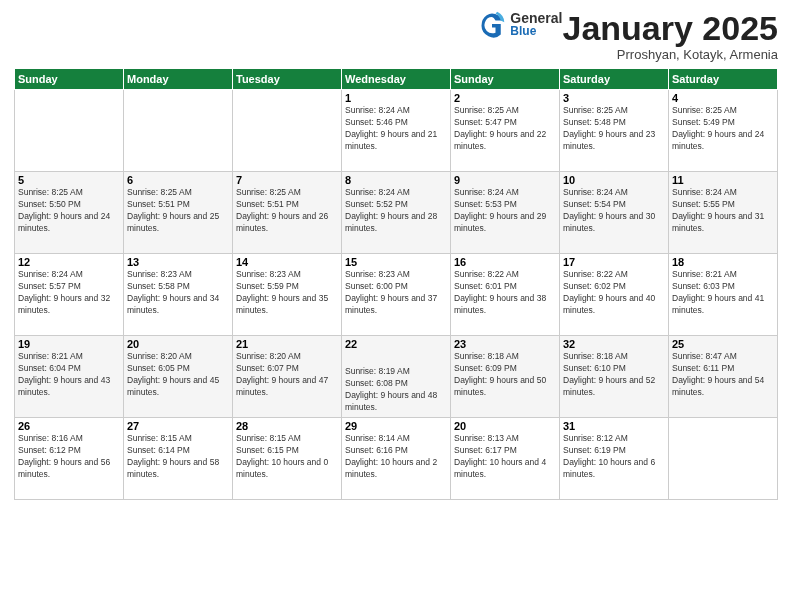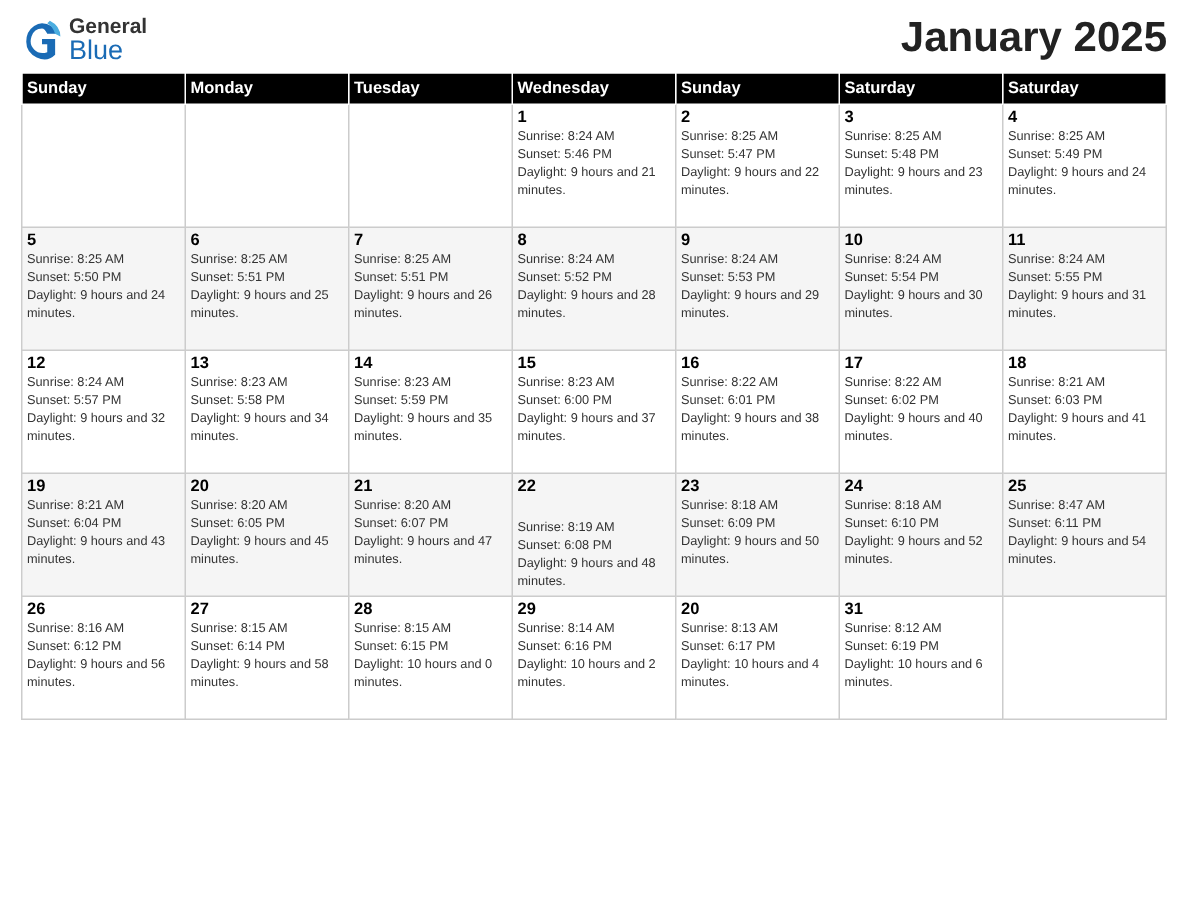--- a/index.html
+++ b/index.html
@@ -10,68 +10,68 @@
       height: 612px;
       overflow: hidden;
     }
     .container {
       width: 792px;
       height: 612px;
       padding: 10px 14px 8px 14px;
     }
     .header {
       display: flex;
-      justify-content: space-between;
+      justify-content: flex-end;
       align-items: flex-start;
       margin-bottom: 6px;
     }
     .logo {
       display: flex;
       align-items: center;
       gap: 4px;
     }
     .logo-text {
       display: flex;
       flex-direction: column;
       line-height: 1;
     }
     .logo-general {
       font-size: 14px;
       font-weight: bold;
       color: #333;
     }
     .logo-blue {
-      font-size: 18px;
-      font-weight: normal;
+      font-size: 12px;
+      font-weight: bold;
       color: #1a6bb5;
     }
     .logo-icon {
       width: 28px;
       height: 28px;
     }
     .title-block {
       text-align: right;
     }
     .cal-title {
-      font-size: 28px;
+      font-size: 34px;
       font-weight: bold;
       color: #222;
       line-height: 1.1;
     }
     .cal-subtitle {
       font-size: 13px;
       color: #444;
     }
     table {
       width: 100%;
       border-collapse: collapse;
       table-layout: fixed;
     }
     thead tr th {
-      background: #000000;
+      background: #15803d;
       color: #fff;
       font-size: 11px;
       font-weight: bold;
       padding: 4px 3px;
       text-align: left;
       border: 1px solid #fff;
     }
     tbody tr td {
       vertical-align: top;
       border: 1px solid #ccc;
@@ -109,20 +109,21 @@
         <path d="M16 4 Q24 4 28 12 L20 12 Q18 8 16 8 Q10 8 8 14 Q6 20 10 24 Q14 28 20 26 L20 20 L16 20 L16 16 L26 16 L26 28 Q20 34 12 30 Q4 26 4 18 Q4 10 10 6 Q13 4 16 4Z" fill="#1a6bb5"></path>
         <path d="M22 2 Q30 6 30 14 L26 12 Q24 6 20 4Z" fill="#4aade0"></path>
       </svg>
       <div class="logo-text">
         <span class="logo-general">General</span>
         <span class="logo-blue">Blue</span>
       </div>
     </div>
     <div class="title-block">
       <div class="cal-title">January 2025</div>
+      <div class="cal-subtitle">Prroshyan, Kotayk, Armenia</div>
     </div>
   </div>
 
   <table>
     <thead>
       <tr>
         <th>Sunday</th>
         <th>Monday</th>
         <th>Tuesday</th>
         <th>Wednesday</th>
@@ -274,21 +275,21 @@
 Sunset: 6:08 PM
 Daylight: 9 hours and 48 minutes.</div>
           </td>
           <td>
             <div class="day-num">23</div>
             <div class="day-info" style="white-space: pre-line;">Sunrise: 8:18 AM
 Sunset: 6:09 PM
 Daylight: 9 hours and 50 minutes.</div>
           </td>
           <td>
-            <div class="day-num">24</div>
+            <div class="day-num">32</div>
             <div class="day-info" style="white-space: pre-line;">Sunrise: 8:18 AM
 Sunset: 6:10 PM
 Daylight: 9 hours and 52 minutes.</div>
           </td>
           <td>
             <div class="day-num">25</div>
             <div class="day-info" style="white-space: pre-line;">Sunrise: 8:47 AM
 Sunset: 6:11 PM
 Daylight: 9 hours and 54 minutes.</div>
           </td>

